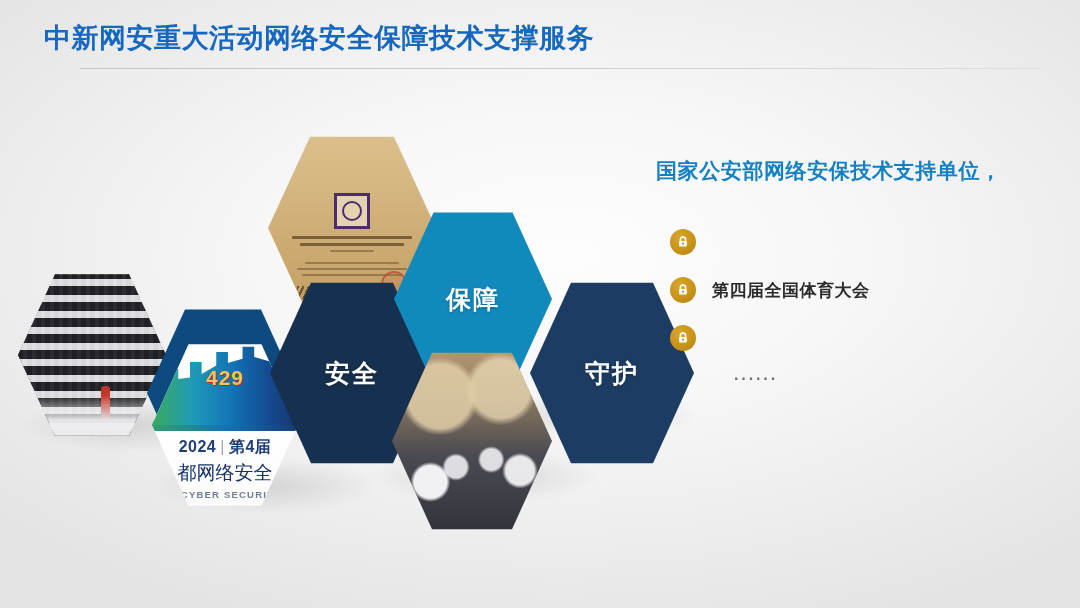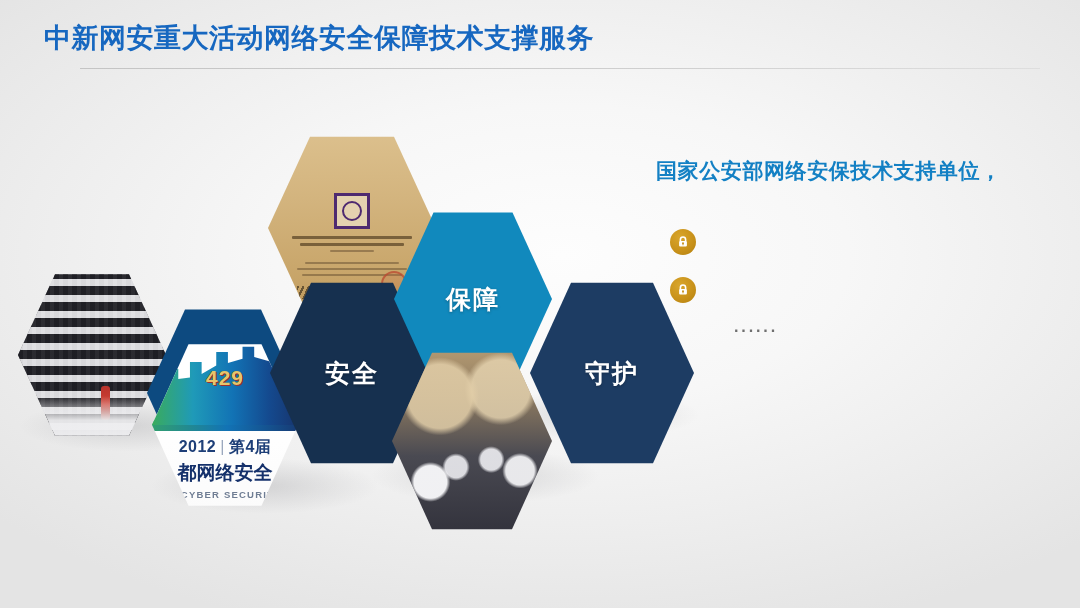--- a/index.html
+++ b/index.html
@@ -187,21 +187,21 @@
     margin-top: 6px;
     font-size: 16px;
     font-weight: bold;
     color: #1e3f78;
     letter-spacing: 0.5px;
     white-space: nowrap;
   }
   .logo429-year .sep { color: #9aa7bd; margin: 0 4px; font-weight: normal; }
   .logo429-cn {
     font-size: 19px;
-    font-weight: bold;
+    font-weight: normal;
     color: #15316b;
     margin-top: 2px;
     white-space: nowrap;
   }
   .logo429-en {
     font-size: 9.5px;
     font-weight: bold;
     color: #6f7d93;
     letter-spacing: 1.2px;
     margin-top: 3px;
@@ -288,21 +288,21 @@
     <div class="hex" style="left:147px; top:205px; width:152px; height:176px; background:#0d4a80;">
       <span class="hex-label">可靠</span>
     </div>
 
     <div class="hex logo429" style="left:152px; top:238px; width:146px; height:170px; top:240px;">
       <div class="logo429-wall">
         <div class="logo429-text">429</div>
       </div>
       <div class="logo429-arc"></div>
       <div class="logo429-year">
-        <span>2012</span><span class="sep">|</span><span>第4届</span>
+        <span>2024</span><span class="sep">|</span><span>第4届</span>
       </div>
       <div class="logo429-cn">都网络安全</div>
       <div class="logo429-en">G CYBER SECURITY</div>
     </div>
 
     <div class="hex cert" style="left:268px; top:32px; width:168px; height:192px;">
       <div class="cert-emblem">
         <div class="cert-emblem-inner"></div>
       </div>
       <div class="cert-line" style="width:72%;"></div>
@@ -344,30 +344,41 @@
           <svg width="14" height="14" viewBox="0 0 14 14" aria-hidden="true">
             <path d="M4.4 6.2V4.6a2.6 2.6 0 0 1 5.2 0v1.6" fill="none" stroke="#ffffff" stroke-width="1.6"></path>
             <rect x="3.1" y="6.0" width="7.8" height="5.6" rx="1.1" fill="#ffffff"></rect>
             <circle cx="7" cy="8.3" r="1.0" fill="#c9921a"></circle>
             <rect x="6.55" y="8.3" width="0.9" height="2.0" fill="#c9921a"></rect>
           </svg>
         </span>
       </div>
 
 
-
       <div class="bullet">
         <span class="lock-badge">
           <svg width="14" height="14" viewBox="0 0 14 14" aria-hidden="true">
             <path d="M4.4 6.2V4.6a2.6 2.6 0 0 1 5.2 0v1.6" fill="none" stroke="#ffffff" stroke-width="1.6"></path>
             <rect x="3.1" y="6.0" width="7.8" height="5.6" rx="1.1" fill="#ffffff"></rect>
             <circle cx="7" cy="8.3" r="1.0" fill="#c9921a"></circle>
             <rect x="6.55" y="8.3" width="0.9" height="2.0" fill="#c9921a"></rect>
           </svg>
         </span>
+        <span class="bullet-text">第四届全国体育大会</span>
+      </div>
+
+      <div class="bullet">
+        <span class="lock-badge">
+          <svg width="14" height="14" viewBox="0 0 14 14" aria-hidden="true">
+            <path d="M4.4 6.2V4.6a2.6 2.6 0 0 1 5.2 0v1.6" fill="none" stroke="#ffffff" stroke-width="1.6"></path>
+            <rect x="3.1" y="6.0" width="7.8" height="5.6" rx="1.1" fill="#ffffff"></rect>
+            <circle cx="7" cy="8.3" r="1.0" fill="#c9921a"></circle>
+            <rect x="6.55" y="8.3" width="0.9" height="2.0" fill="#c9921a"></rect>
+          </svg>
+        </span>
       </div>
 
       <div class="ellipsis-row">······</div>
 
     </div>
   </div>
 
 </div>
 
 </body></html>

